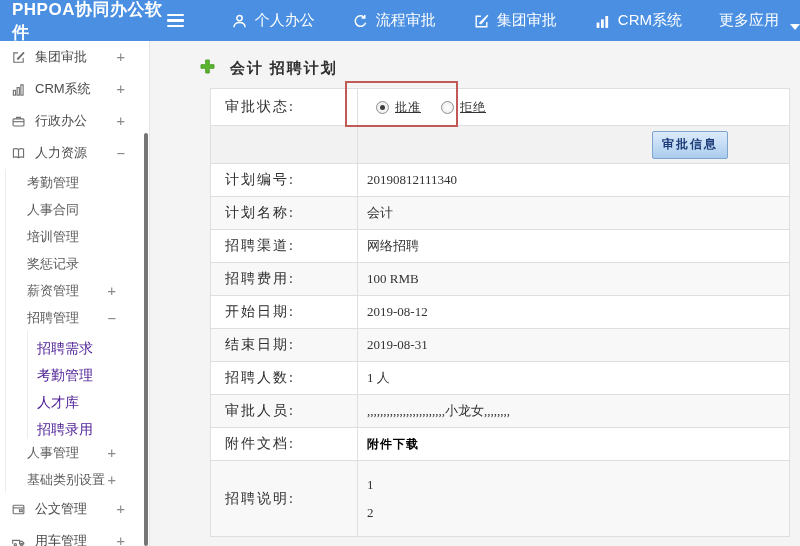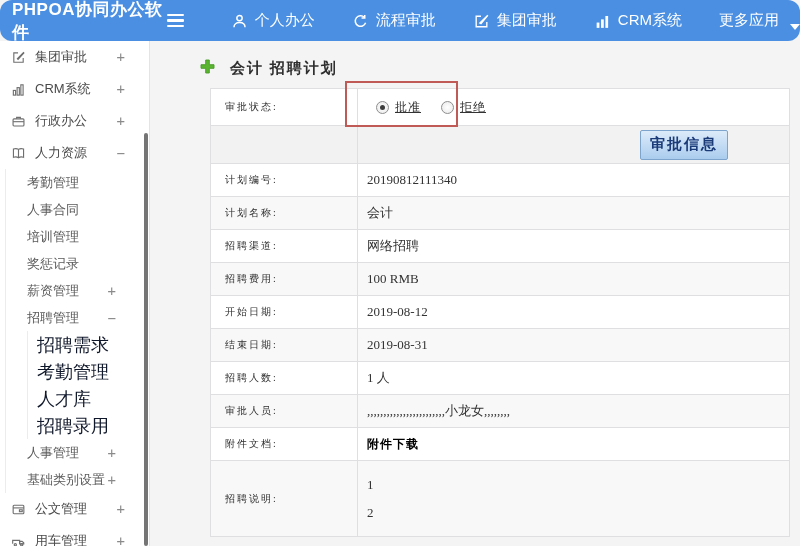--- a/index.html
+++ b/index.html
@@ -1,19 +1,19 @@
 <!DOCTYPE html>
 <html><head>
 <meta charset="utf-8">
 <style>
   * { margin:0; padding:0; box-sizing:border-box; }
   html,body { width:800px; height:546px; overflow:hidden; font-family:"Liberation Sans",sans-serif; background:#f4f4f5; }
 
   
-  .topbar { height:41px; background:#4a8fe2; display:flex; align-items:center; color:#fff;border-radius:12px; }
+  .topbar { height:41px; background:#4a8fe2; display:flex; align-items:center; color:#fff; }
   .logo { font-size:17px; font-weight:bold; padding-left:12px; width:192px; letter-spacing:.5px; }
   .hamburger { width:20px; display:flex; flex-direction:column; gap:3px; cursor:pointer; margin-right:10px; }
   .hamburger span { display:block; height:2.4px; background:#fff; border-radius:1px; }
   .topnav { display:flex; align-items:center; }
   .topnav-item { display:flex; align-items:flex-end; gap:7px; font-size:15px; margin-left:37px; cursor:pointer; white-space:nowrap; }
   .topnav-item svg { display:block; }
   .caret-down { width:0; height:0; border-left:5px solid transparent; border-right:5px solid transparent; border-top:6px solid #fff; margin-left:4px; }
 
   
   .wrap { display:flex; height:505px; }
@@ -21,39 +21,39 @@
   .main { flex:1; position:relative; background:#f4f4f5; }
 
   
   .m1 { height:32px; display:flex; align-items:center; padding-left:11px; position:relative; color:#4a4a4a; font-size:13px; cursor:pointer; }
   .m1 .mi { margin-right:9px; display:flex; }
   .toggle { position:absolute; right:24px; color:#8a8a8a; font-size:14px; font-family:"DejaVu Sans Mono",monospace; }
   .sub1 { margin-left:5px; border-left:1px solid #ececec; }
   .m2 { height:27px; display:flex; align-items:center; padding-left:21px; position:relative; color:#5a5a5a; font-size:13px; cursor:pointer; }
   .m2 .toggle { right:33px; }
   .sub2 { margin-left:21px; border-left:1px solid #ececec; }
-  .m3 { height:27px; display:flex; align-items:center; padding-left:9px; color:#0f172a; font-size:18px; cursor:pointer; }
+  .m3 { height:27px; display:flex; align-items:flex-end; padding-left:9px; color:#4c1d95; font-size:14px; cursor:pointer; }
   .side-scrollbar { position:absolute; right:1px; top:92px; width:4px; height:413px; background:#757575; border-radius:2px; }
   .mi svg { stroke:#6f6f6f; fill:none; stroke-width:1.2; }
 
   
   .title-row { display:flex; align-items:center; gap:15px; padding:18px 0 0 50px; }
   .page-title { font-family:"Liberation Serif",serif; font-weight:bold; font-size:15px; color:#2e2e2e; letter-spacing:2px; }
   .content-table { margin:10px 0 0 60px; width:580px; border-collapse:collapse; background:#fff; font-family:"Liberation Serif",serif; font-size:13px; color:#333; }
   .content-table td { border:1px solid #dfdfe1; vertical-align:middle; }
-  td.lbl { width:147px; padding-left:14px; font-size:10px; letter-spacing:2px; color:#2f2f2f; }
+  td.lbl { width:147px; padding-left:14px; font-size:14px; letter-spacing:2px; color:#2f2f2f; }
   td.val { padding-left:9px; }
   tr.alt td { background:#f8f8f8; }
   tr.btnrow td { background:#f2f2f3; }
   .r0 td { height:37px; }
   .r1 td { height:38px; }
   .rn td { height:33px; }
   .rbig td { height:76px; }
   .btn-cell { text-align:right; padding-right:61px; }
-  .approve-btn { font-family:"Liberation Serif",serif; font-size:15px; font-weight:bold; letter-spacing:2px; color:#1b3a78;
+  .approve-btn { font-family:"Liberation Serif",serif; font-size:12px; font-weight:bold; letter-spacing:2px; color:#1b3a78;
     background:linear-gradient(#dcebfa,#abccee); border:1px solid #7da4cd; border-radius:2px; padding:4px 9px 5px; cursor:pointer; }
   .radio-group { display:flex; align-items:center; gap:6px; padding-left:9px;text-decoration:underline; }
   .radio { width:13px; height:13px; border:1px solid #8f8f8f; border-radius:50%; background:radial-gradient(#fff,#e8e8e8); position:relative; display:inline-block; cursor:pointer; }
   .radio.checked::after { content:""; position:absolute; left:3px; top:3px; width:5px; height:5px; border-radius:50%; background:#3c3c3c; }
   .radio-label { font-size:12px; letter-spacing:1px; margin-right:14px; cursor:pointer; }
   .link { color:#000000; font-weight:bold; letter-spacing:1px; font-size:12px; text-decoration:none; cursor:pointer; }
   .desc-lines div { line-height:28px; }
   .desc-lines { padding:6px 0 6px 0; }
 
   

